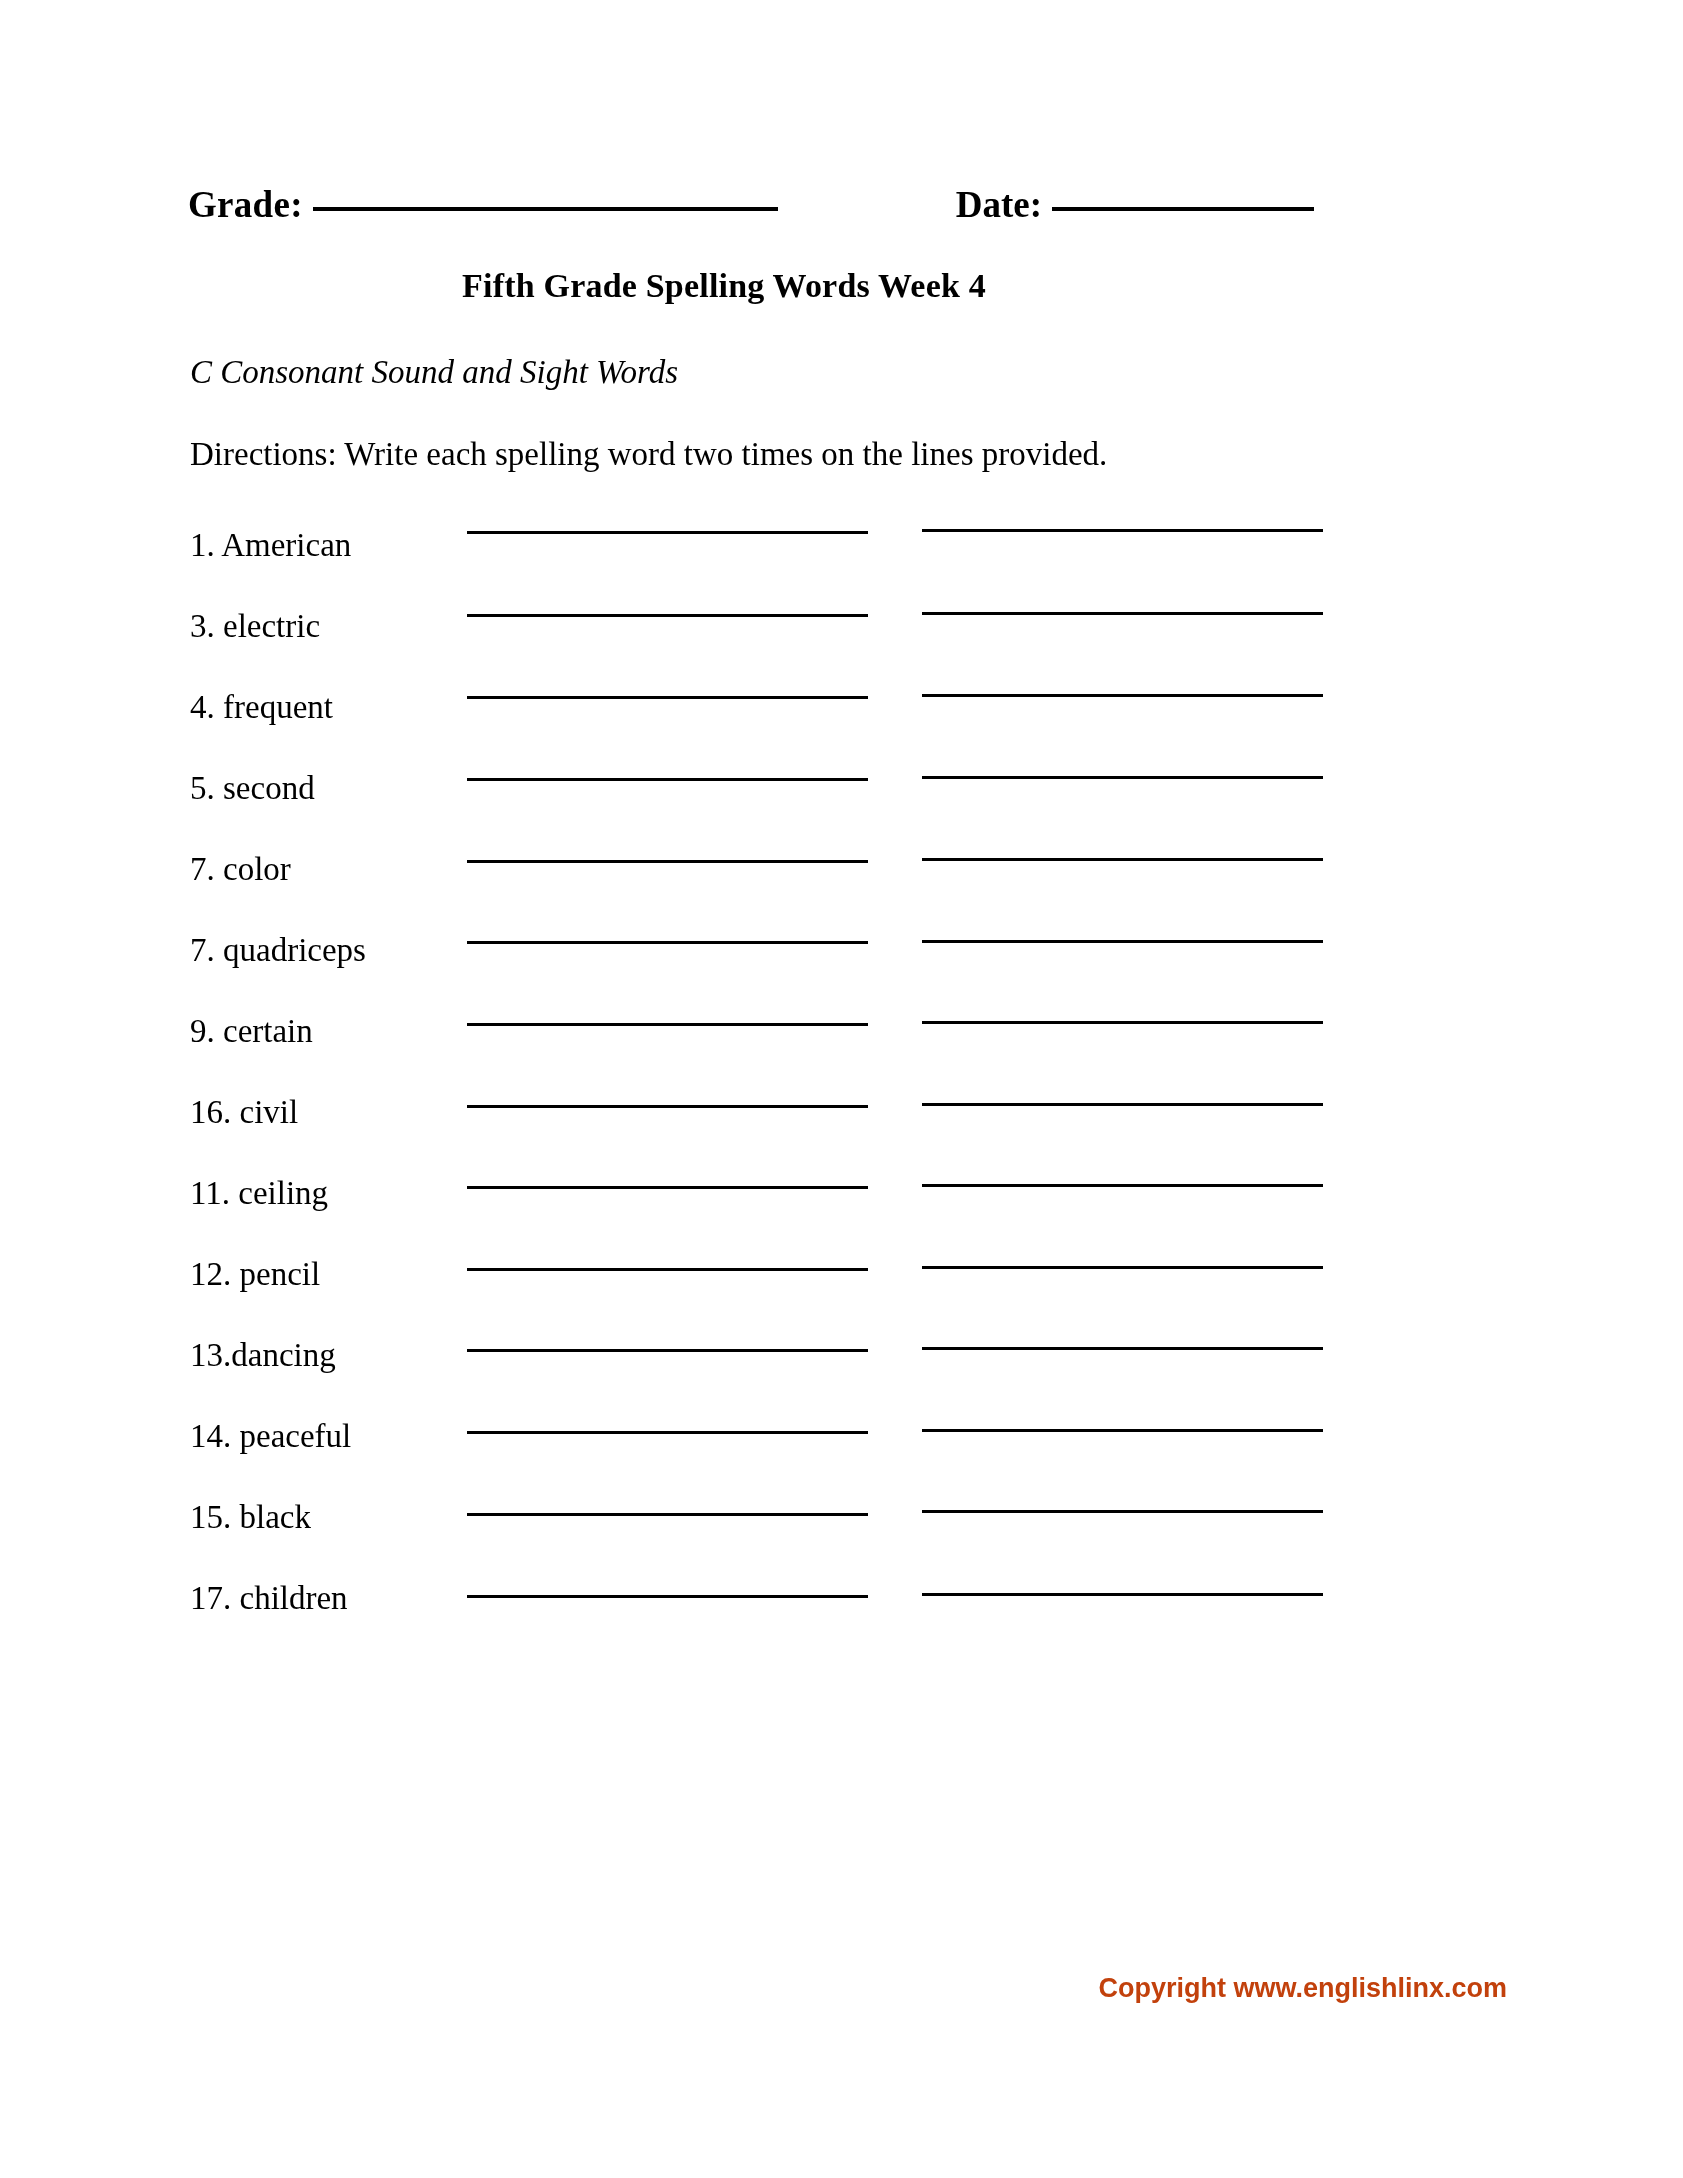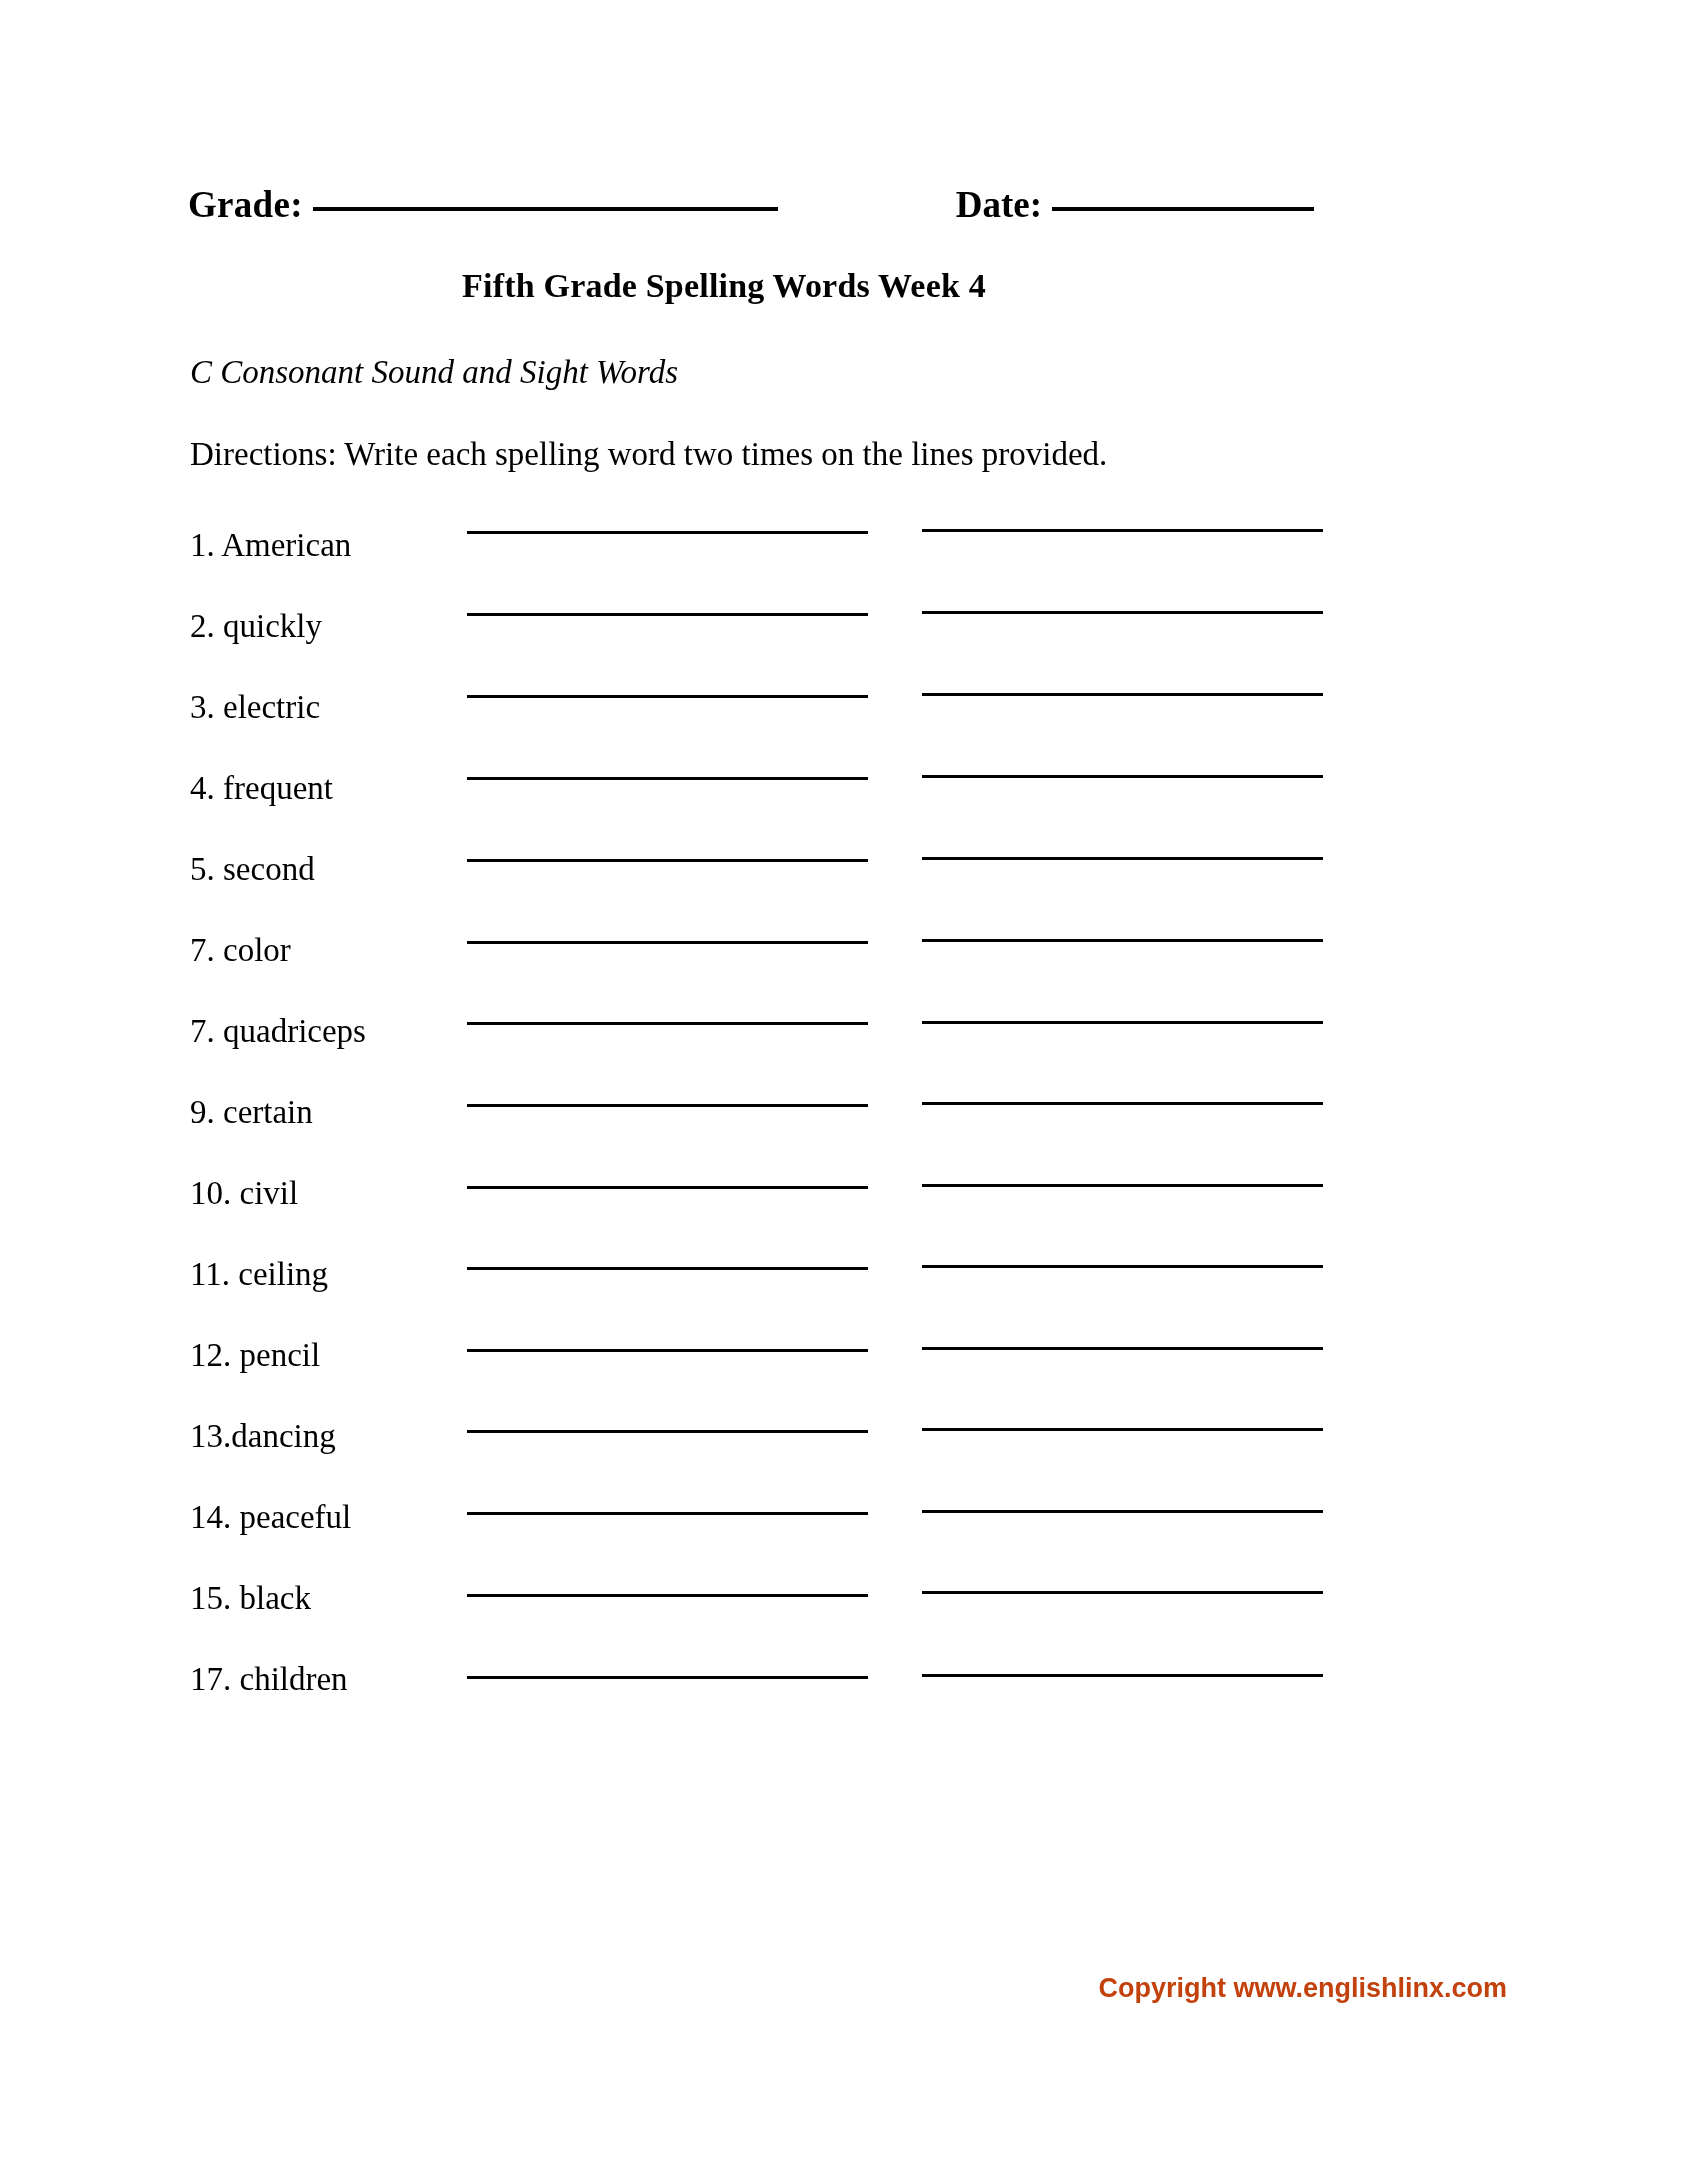--- a/index.html
+++ b/index.html
@@ -192,25 +192,20 @@
   <div class="directions">Directions: Write each spelling word two times on the lines provided.</div>
 
   <div class="word-list">
 
     <div class="word-row r0">
       <span class="word-label">1. American</span>
       <span class="blank blank-1"></span>
       <span class="blank blank-2"></span>
     </div>
 
-    <div class="word-row r1">
-      <span class="word-label">2. quickly</span>
-      <span class="blank blank-1"></span>
-      <span class="blank blank-2"></span>
-    </div>
 
     <div class="word-row r2">
       <span class="word-label">3. electric</span>
       <span class="blank blank-1"></span>
       <span class="blank blank-2"></span>
     </div>
 
     <div class="word-row r3">
       <span class="word-label">4. frequent</span>
       <span class="blank blank-1"></span>
@@ -236,21 +231,21 @@
       <span class="blank blank-2"></span>
     </div>
 
     <div class="word-row r8">
       <span class="word-label">9. certain</span>
       <span class="blank blank-1"></span>
       <span class="blank blank-2"></span>
     </div>
 
     <div class="word-row r9">
-      <span class="word-label">10. civil</span>
+      <span class="word-label">16. civil</span>
       <span class="blank blank-1"></span>
       <span class="blank blank-2"></span>
     </div>
 
     <div class="word-row r10">
       <span class="word-label">11. ceiling</span>
       <span class="blank blank-1"></span>
       <span class="blank blank-2"></span>
     </div>
 

